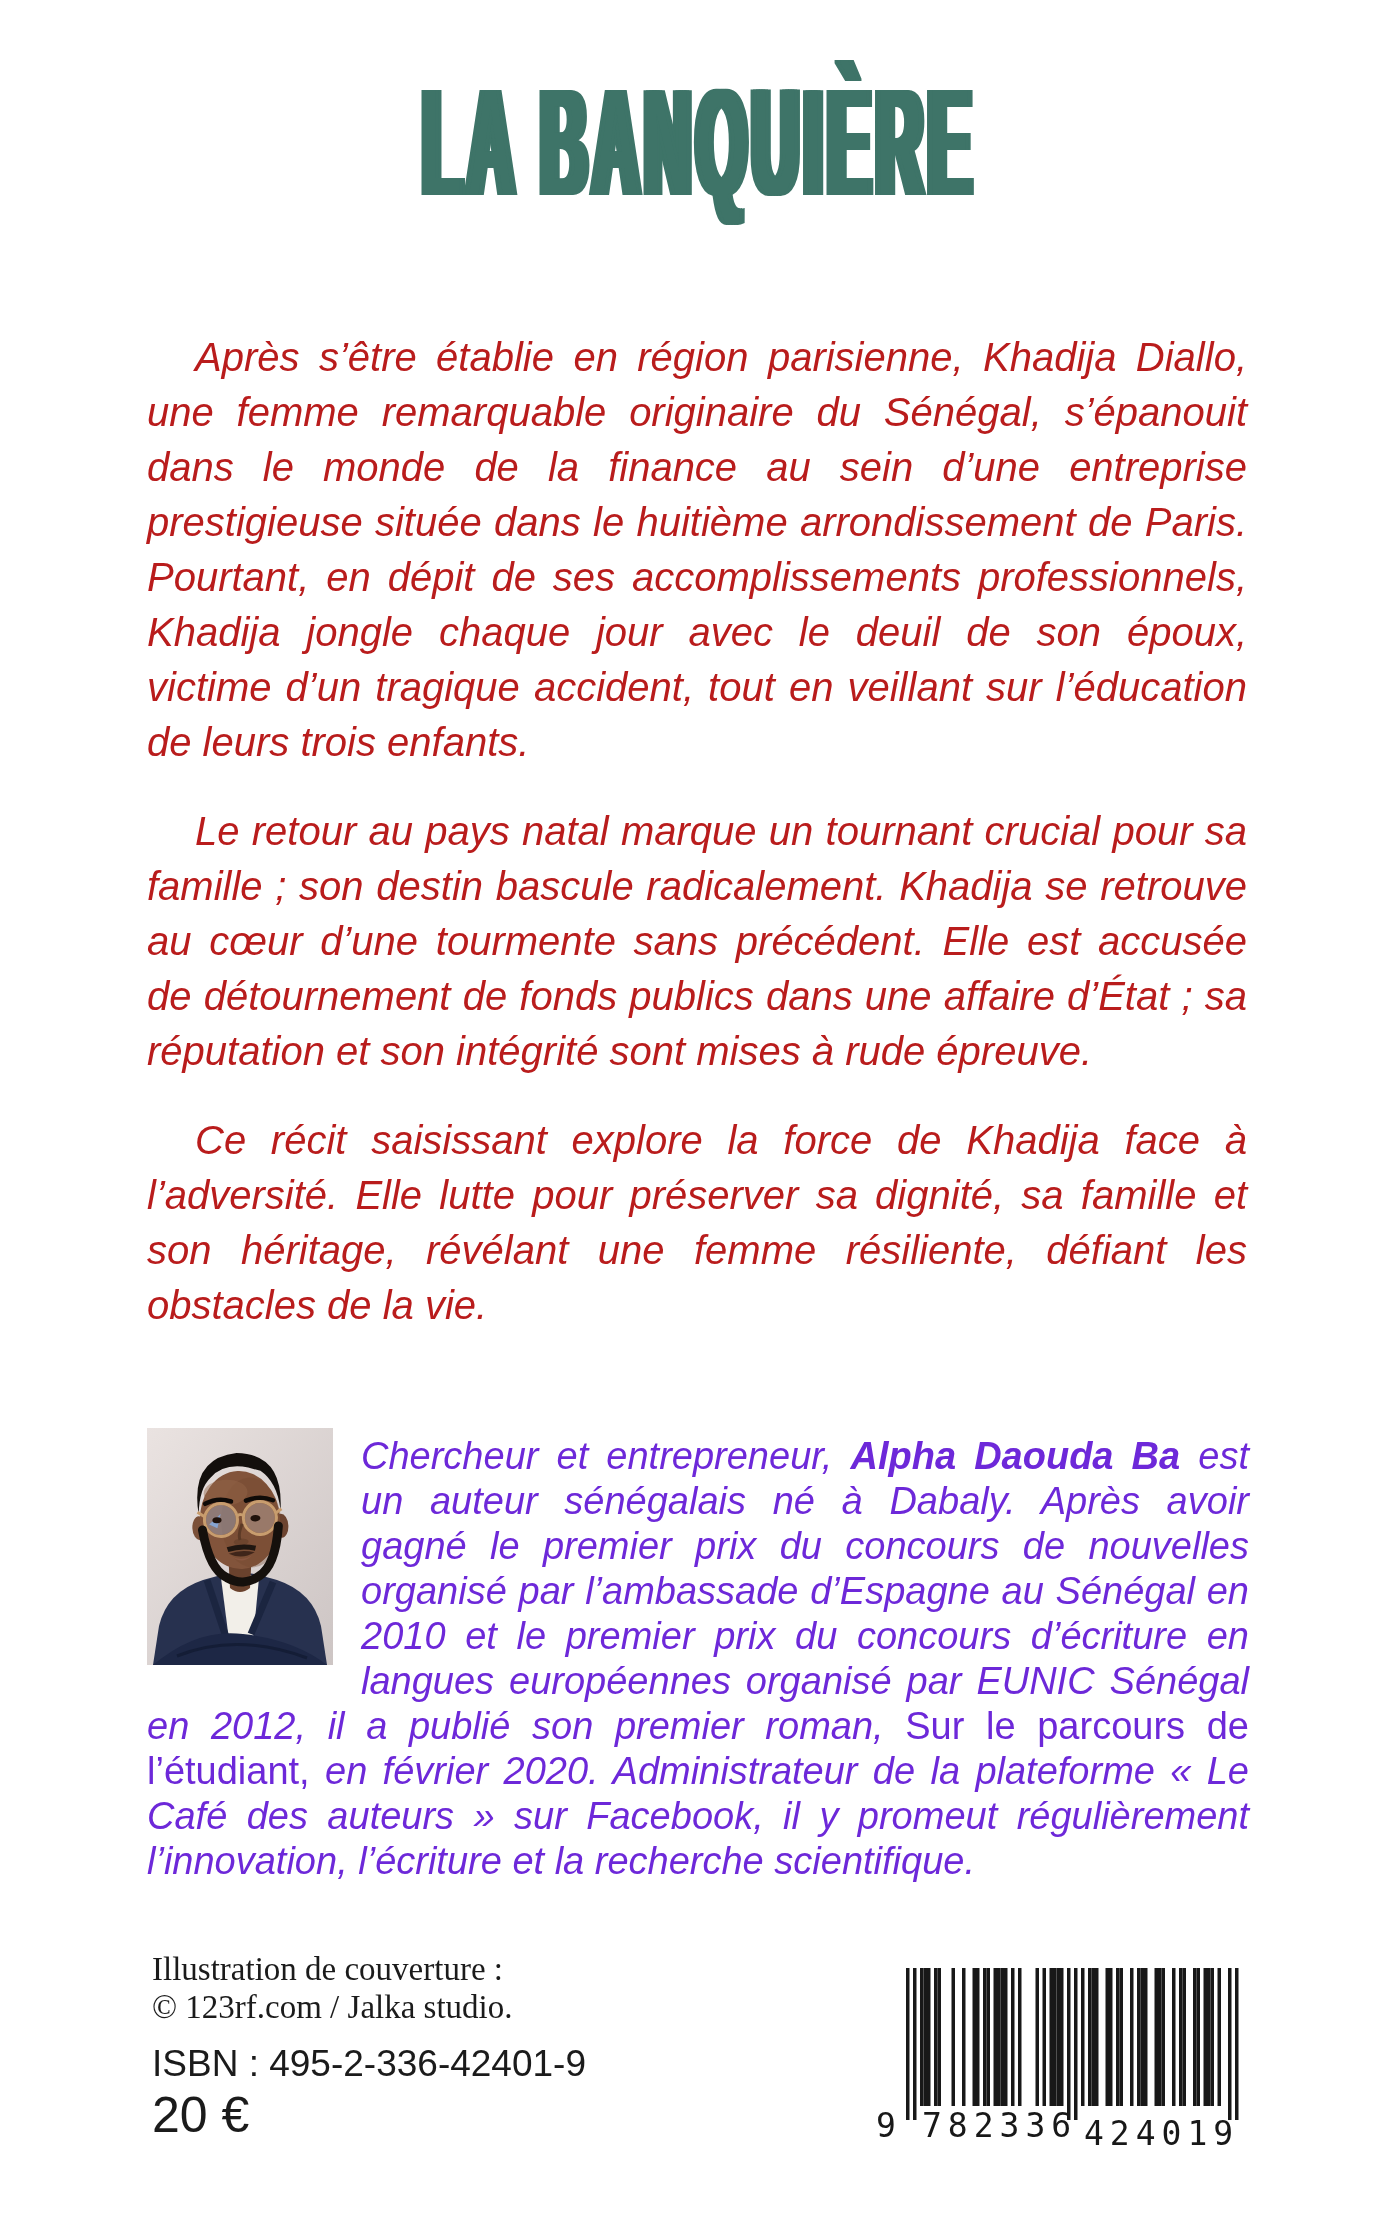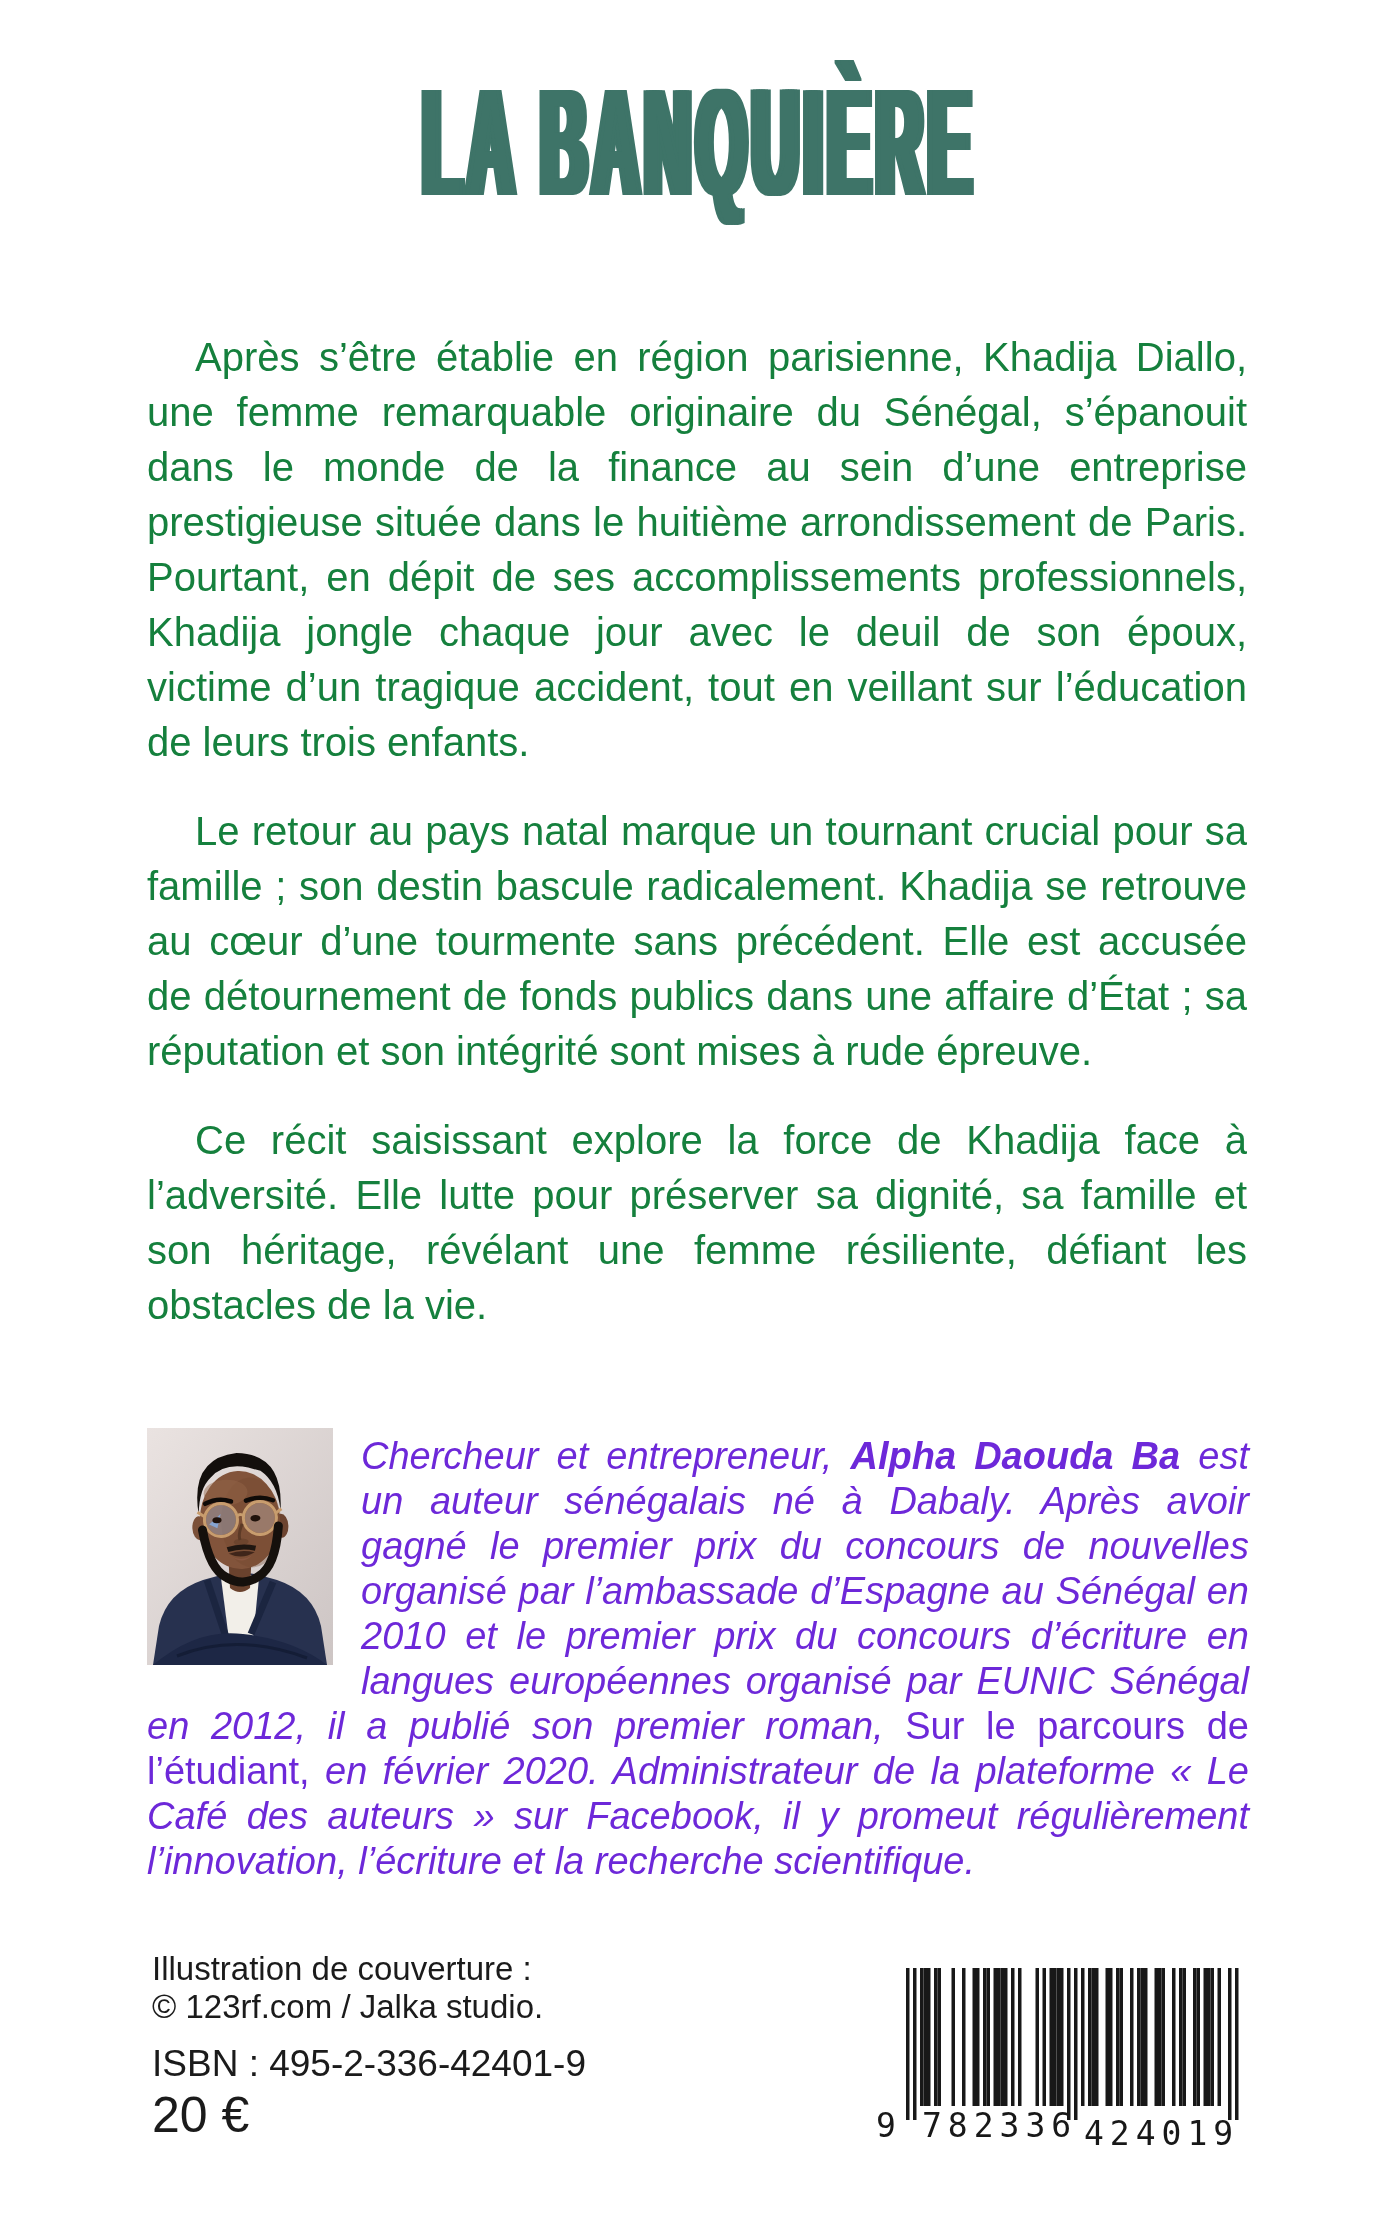--- a/index.html
+++ b/index.html
@@ -12,34 +12,34 @@
   .title-wrap { position:absolute; top:66px; left:0; width:100%; text-align:center; }
   .title-text {
     display:inline-block; white-space:nowrap; line-height:1;
     font-size:152px; font-weight:bold; letter-spacing:14px;
     transform:scaleX(0.42); transform-origin:50% 0;
     text-shadow: 7px 0 currentColor, -7px 0 currentColor, 13px 0 currentColor, -13px 0 currentColor;
   }
   
   .synopsis {
     position:absolute; top:330px; left:147px; width:1100px;
-    font-size:40px; line-height:55px; text-align:justify; color:#15803d;
+    font-size:40px; line-height:55px; text-align:justify; color:#b91c1c;font-style:italic;
   }
   .synopsis p { text-indent:48px; margin-bottom:34px; }
   
   .bio {
     position:absolute; top:1434px; left:147px; width:1102px;
     font-style:italic; font-size:38px; line-height:45px; text-align:justify; color:#6d28d9;
   }
   .photo { float:left; width:186px; height:237px; margin:-6px 28px 10px 0; }
   .photo svg { width:100%; height:100%; display:block; }
   .author-name { font-weight:bold; }
   .book-title { font-style:normal; }
   
-  .credit { position:absolute; top:1950px; left:152px; font-size:33px; line-height:38px; }
+  .credit { position:absolute; top:1950px; left:152px; font-size:33px; line-height:38px;font-family:Liberation Serif, serif; }
   .isbn   { position:absolute; top:2045px; left:152px; font-size:37px; line-height:1; }
   .price  { position:absolute; top:2090px; left:152px; font-size:50px; line-height:1;text-align:right; }
   
   .barcode { position:absolute; top:1968px; left:876px; width:370px; height:172px; }
   .barcode svg { position:absolute; top:0; left:30px; width:333px; height:152px; fill:#181818; }
   .bc-digits {
     position:absolute; top:138px; left:0; width:100%;
     font-family:"DejaVu Sans Mono", monospace; font-size:33px; color:#181818;
   }
   .bc-first { position:absolute; left:0; top:0; }

